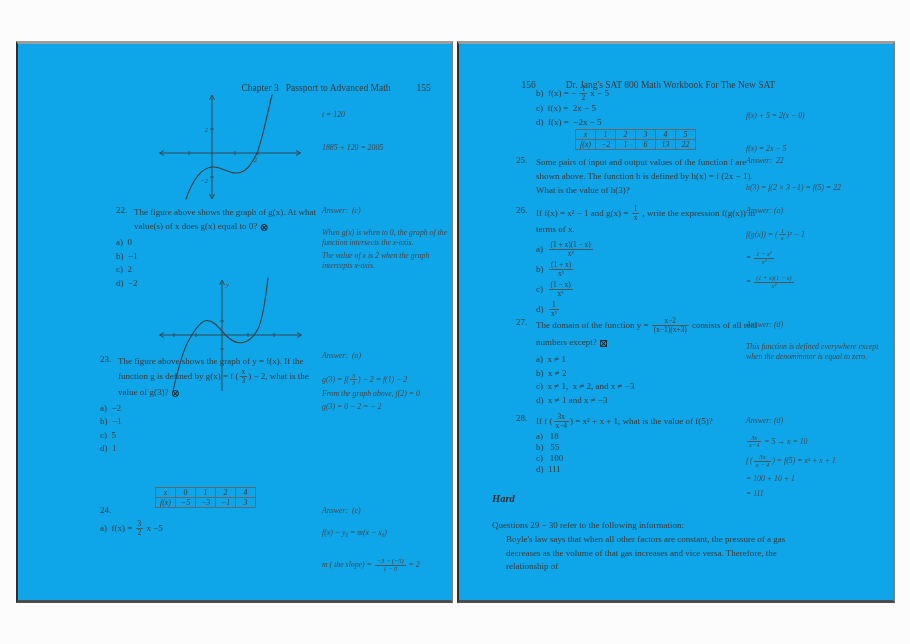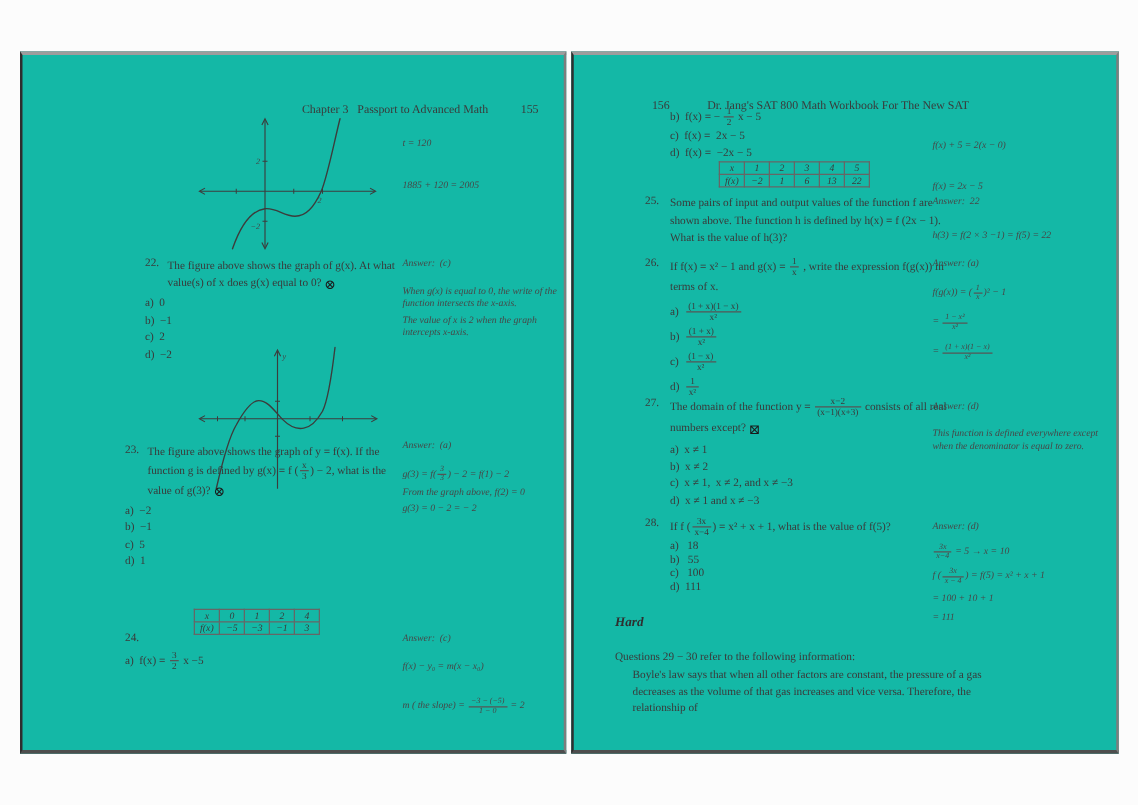--- a/index.html
+++ b/index.html
@@ -3,21 +3,21 @@
 <meta charset="utf-8">
 <style>
   html,body{margin:0;padding:0}
   body{
     width:910px;height:644px;position:relative;overflow:hidden;
     background:#fcfcfc;
     font-family:"Liberation Serif","DejaVu Serif",serif;
     color:#333;
   }
   .page{
-    position:absolute;background:#14b8a6;box-sizing:border-box;
+    position:absolute;background:#0ea5e9;box-sizing:border-box;
     border-top:3px solid #9d9d9d;
     border-right:2px solid #7d7d7d;
     border-bottom:3px solid #4e4e4e;
     border-left:2px solid #2e2e2e;
   }
   #left-page{left:16px;top:41px;width:437px;height:562px}
   #right-page{left:457px;top:41px;width:438px;height:562px}
   .abs{position:absolute}
   .hdr{font-size:9.5px;white-space:pre;color:#3a3a3a}
   .hdr .pgnum{margin-left:26px}
@@ -94,21 +94,21 @@
     <div class="choices ml35">
       <div class="choice">a)  0</div>
       <div class="choice">b)  −1</div>
       <div class="choice">c)  2</div>
       <div class="choice">d)  −2</div>
     </div>
   </div>
 
   <div class="anscol" style="left:304px;top:162px;width:128px;white-space:normal">
     <div class="ans-label">Answer:  (c)</div>
-    <div class="note">When g(x) is equal to 0, the write of the function intersects the x-axis.</div>
+    <div class="note">When g(x) is when to 0, the graph of the function intersects the x-axis.</div>
     <div class="note">The value of x is 2 when the graph intercepts x-axis.</div>
   </div>
 
   <svg class="abs" style="left:132px;top:233px" width="160" height="118" viewBox="0 0 160 118">
     <line class="axis" x1="10" y1="58" x2="151" y2="58"></line>
     <path class="axis" d="M14 55.5 L9.5 58 L14 60.5"></path>
     <path class="axis" d="M147 55.5 L151.5 58 L147 60.5"></path>
     <line class="axis" x1="72" y1="4" x2="72" y2="114"></line>
     <path class="axis" d="M69.5 8 L72 3 L74.5 8"></path>
     <text x="76" y="10">y</text>

